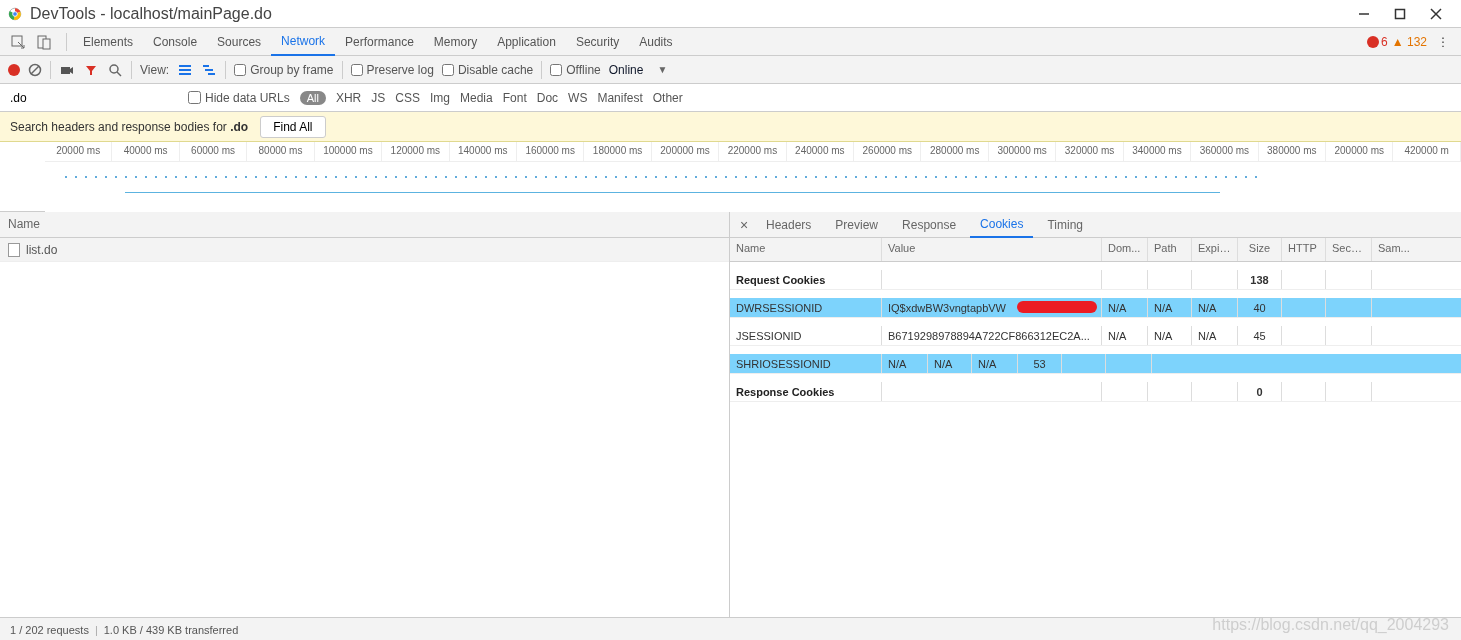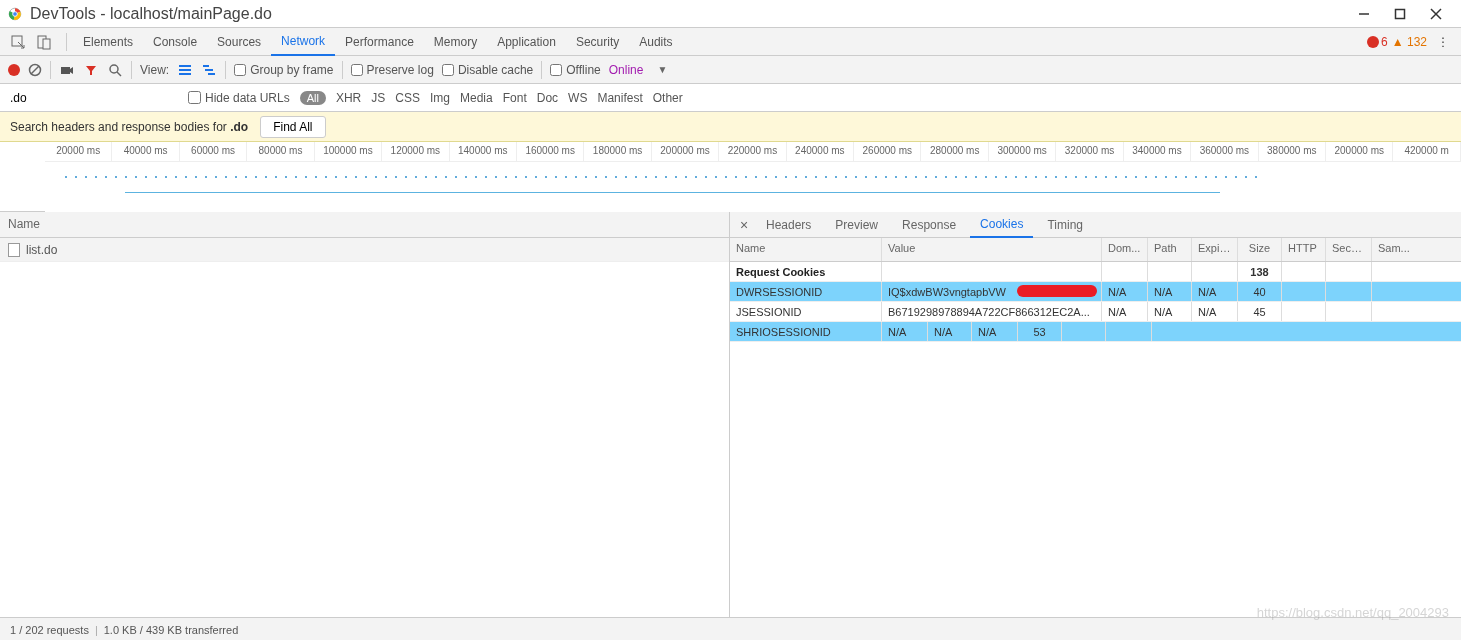--- a/index.html
+++ b/index.html
@@ -23,21 +23,21 @@
 .tabbar .menu-dots { width: 16px; cursor: pointer; }
 
 .toolbar { height: 28px; border-bottom: 1px solid #ccc; display: flex; align-items: center; padding: 0 8px; gap: 8px; background: #f3f3f3; }
 .toolbar .rec { width: 12px; height: 12px; border-radius: 50%; background: #d93025; cursor: pointer; }
 .toolbar .nosign { width: 14px; height: 14px; cursor: pointer; }
 .toolbar .vdiv { width: 1px; height: 18px; background: #ccc; }
 .toolbar .tool-icon { width: 16px; height: 16px; cursor: pointer; display: flex; align-items: center; justify-content: center; }
 .toolbar label { font-size: 12px; color: #555; display: flex; align-items: center; gap: 4px; }
 .toolbar input[type=checkbox] { width: 12px; height: 12px; }
 .toolbar .view-label { color: #555; }
-.toolbar .online { color: #a21caf; }
+.toolbar .online { color: #0f172a; }
 .toolbar .dropdown-arrow { font-size: 10px; color: #666; cursor: pointer; padding: 0 6px; }
 
 .filterbar { height: 28px; border-bottom: 1px solid #ccc; display: flex; align-items: center; padding: 0 8px; gap: 10px; background: #fff; }
 .filterbar .filter-input { width: 170px; border: none; outline: none; font-size: 12px; padding: 2px; }
 .filterbar .all-pill { background: #888; color: #fff; border-radius: 8px; padding: 1px 7px; font-size: 11px; cursor: pointer; }
 .filterbar .type-link { color: #555; cursor: pointer; }
 
 .searchbar { height: 30px; background: #fef8d9; border-bottom: 1px solid #e0d98f; display: flex; align-items: center; padding: 0 10px; gap: 12px; }
 .searchbar .find-all-btn { background: #fff; border: 1px solid #ccc; padding: 3px 12px; border-radius: 3px; cursor: pointer; font-size: 12px; }
 
@@ -67,32 +67,32 @@
 .ct-head > div, .ct-row > div { padding: 4px 6px; border-right: 1px solid #ddd; overflow: hidden; text-overflow: ellipsis; white-space: nowrap; }
 .c-name { width: 152px; }
 .c-value { width: 220px; }
 .c-dom { width: 46px; }
 .c-path { width: 44px; }
 .c-exp { width: 46px; }
 .c-size { width: 44px; text-align: center; }
 .c-http { width: 44px; }
 .c-sec { width: 46px; }
 .c-sam { flex: 1; border-right: none !important; }
-.ct-row { height: 20px; display: flex; font-size: 11px; border-bottom: 1px solid #eee; }
+.ct-row { height: 20px; display: flex; font-size: 11px; border-bottom: 1px solid #eee; margin-top: 8px; }
 .ct-row.section .c-name { font-weight: bold; color: #222; }
 .ct-row.section { background: #fff; }
 .ct-row.data { background: #fff; }
 .ct-row.data.alt { background: #7dd3fc; }
 .redact { position: relative; }
 .redact::after { content: ""; position: absolute; right: 4px; top: 3px; width: 80px; height: 12px; background: #eb1c24; border-radius: 6px; }
 
 .statusbar { height: 24px; background: #f3f3f3; display: flex; align-items: center; padding: 0 10px; color: #555; font-size: 11px; }
 .statusbar .sdiv { margin: 0 6px; color: #aaa; }
 
-.watermark { position: absolute; right: 12px; bottom: 20px; font-size: 13px; color: rgba(150,150,150,0.4); }
+.watermark { position: absolute; right: 12px; bottom: 6px; font-size: 16px; color: rgba(150,150,150,0.4); }
 </style>
 </head>
 <body>
 
 <div class="titlebar">
   <span class="chrome-icon">
     <svg viewBox="0 0 24 24" width="14" height="14">
         <circle cx="12" cy="12" r="10" fill="#fff" stroke="#888"></circle>
         <circle cx="12" cy="12" r="4" fill="#4285f4"></circle>
         <path d="M12 2 A10 10 0 0 1 21 8 L12 12" fill="#ea4335"></path>
@@ -458,20 +458,31 @@
             <div class="c-name">SHRIOSESSIONID</div>
             <div class="c-dom">N/A</div>
             <div class="c-path">N/A</div>
             <div class="c-exp">N/A</div>
             <div class="c-size">53</div>
             <div class="c-http"></div>
             <div class="c-sec"></div>
             <div class="c-sam"></div>
           </div>
         </div>
+      <div class="ct-row section">
+        <div class="c-name">Response Cookies</div>
+        <div class="c-value"></div>
+          <div class="c-dom"></div>
+          <div class="c-path"></div>
+          <div class="c-exp"></div>
+        <div class="c-size" style="font-weight:bold">0</div>
+        <div class="c-http"></div>
+          <div class="c-sec"></div>
+          <div class="c-sam"></div>
+      </div>
     </div>
   </div>
 </div>
 
 <div class="statusbar">
   <span>1 / 202 requests</span>
   <span class="sdiv">|</span>
   <span>1.0 KB / 439 KB transferred</span>
 </div>
 

